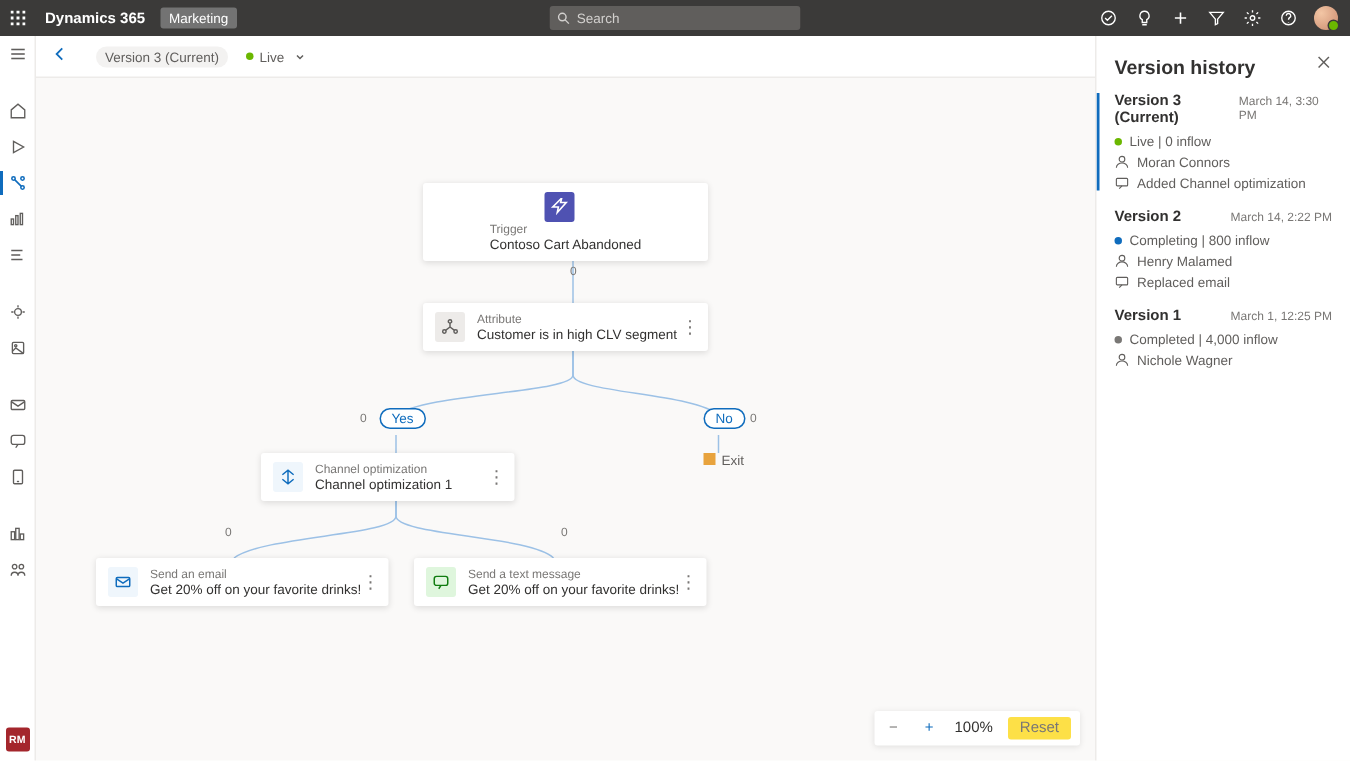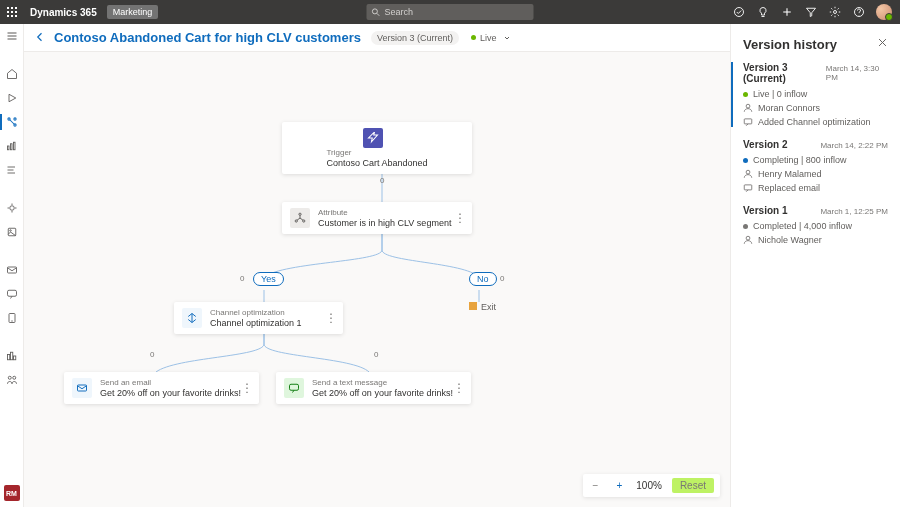--- a/index.html
+++ b/index.html
@@ -64,21 +64,21 @@
   .ver .vn { font-size:10px; font-weight:600; }
   .ver .vd { font-size:8px; color:#797775; }
   .ver .row { font-size:9px; color:#605e5c; display:flex; align-items:center; gap:5px; margin-bottom:4px; }
   .ver .sd { width:5px; height:5px; border-radius:50%; }
   .sd.live { background:#6bb700; }
   .sd.comp { background:#0f6cbd; }
   .sd.done { background:#797775; }
 
   .zoom { position:absolute; right:180px; bottom:10px; display:flex; align-items:center; gap:10px; background:#fff; padding:4px 6px; border-radius:2px; box-shadow:0 1px 4px rgba(0,0,0,0.1); font-size:10px; }
   .zoom .b { color:#797775; cursor:pointer; padding:0 4px; }
-  .zoom .reset { background:#bef264; padding:2px 8px; border-radius:2px; color:#797775; cursor:pointer; }
+  .zoom .reset { background:#fde047; padding:2px 8px; border-radius:2px; color:#797775; cursor:pointer; }
 </style>
 </head>
 <body>
 
 <div class="topbar">
   <div class="app-launcher">
     <svg width="10" height="10" viewBox="0 0 10 10" fill="#fff">
         <rect width="2" height="2"></rect>
         <rect x="4" width="2" height="2"></rect>
         <rect x="8" width="2" height="2"></rect>
@@ -228,21 +228,20 @@
         </svg>
       </div>
     <div class="rm">RM</div>
   </div>
 
   <div class="main">
     <div class="cmdbar">
       <span class="back"><svg width="12" height="12" viewBox="0 0 16 16" fill="none" stroke="#0f6cbd" stroke-width="1.6">
             <path d="M10 3L5 8l5 5"></path>
           </svg></span>
-      <span class="title">Contoso Abandoned Cart for high CLV customers</span>
       <span class="chip">Version 3 (Current)</span>
       <span class="live">
           <span class="dot"></span>
           <span>Live</span>
           <svg width="8" height="8" viewBox="0 0 16 16" stroke="#605e5c" stroke-width="2" fill="none">
             <path d="M4 6l4 4 4-4"></path>
           </svg>
         </span>
       <div class="r">
         <span class="btn edit">

